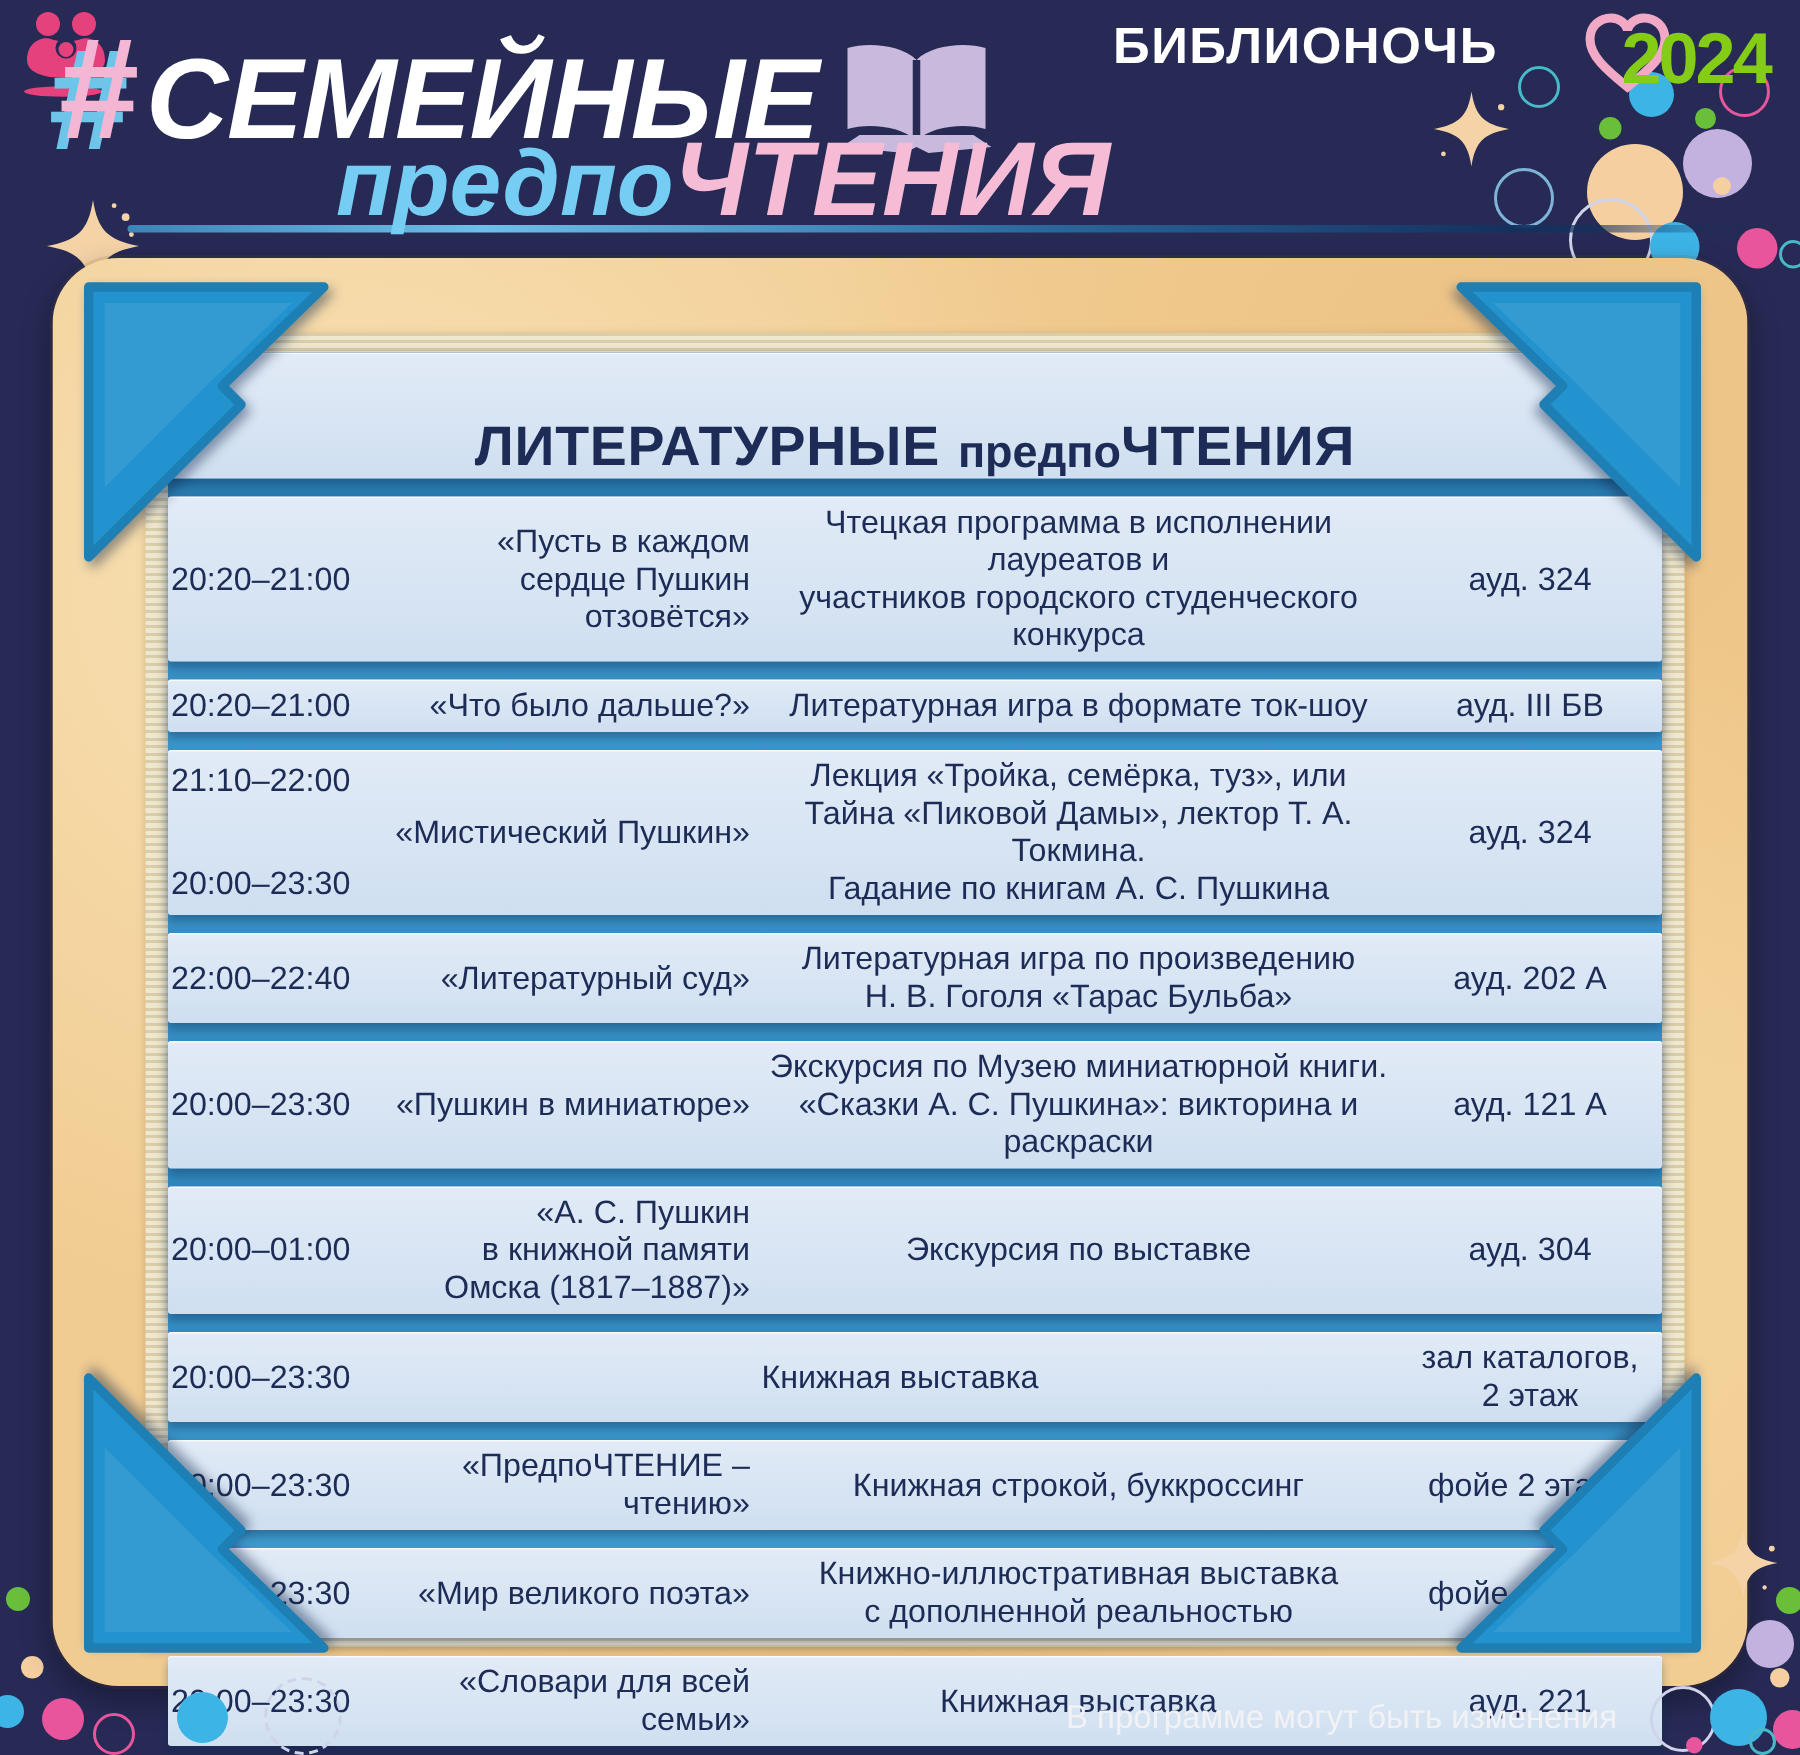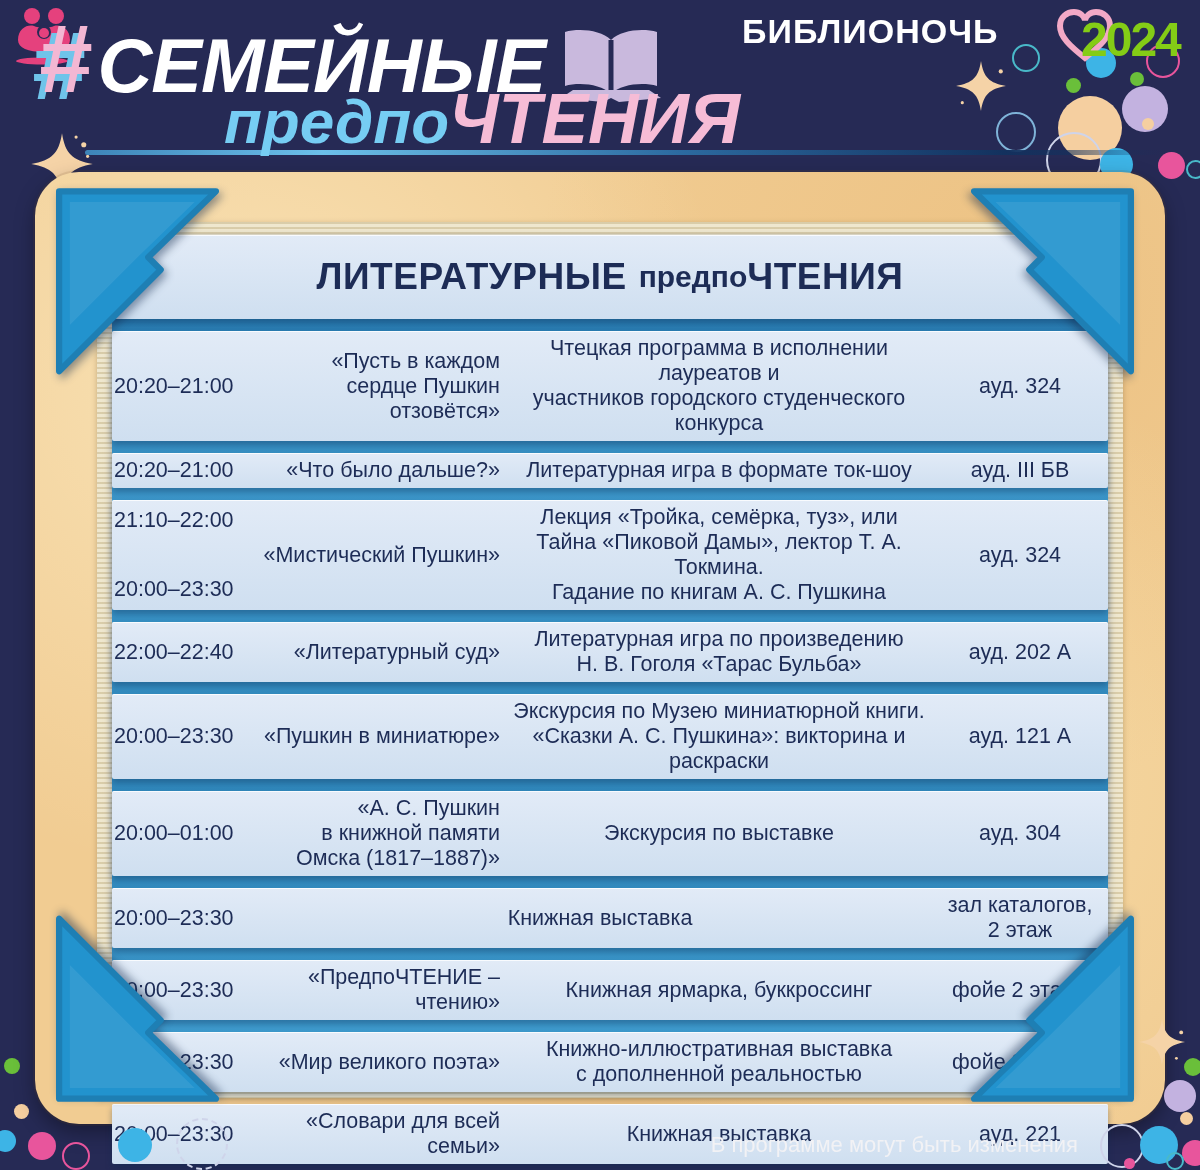--- a/index.html
+++ b/index.html
@@ -56,21 +56,21 @@
     position:absolute;left:77px;top:63px;width:996px;height:846px;
     background:linear-gradient(180deg,#1f6da3 0%,#3c96c9 30%,#2f86ba 70%,#42a0d2 100%);
     display:flex;flex-direction:column;gap:12px;padding-bottom:12px;box-sizing:border-box;
     box-shadow:0 3px 8px rgba(30,60,100,.4);
   }
   .band{
     background:linear-gradient(180deg,#e2ebf7 0%,#cfdff0 100%);
     box-shadow:inset 0 1px 0 rgba(255,255,255,.8), 0 4px 6px rgba(10,40,80,.35);
   }
   .title-band{
-    flex:0 0 84px;display:flex;align-items:center;justify-content:center;
+    flex:0 0 84px;display:flex;align-items:flex-end;justify-content:center;
     color:#1d2c56;white-space:nowrap;
   }
   .title-band .big{font-size:37px;font-weight:700;letter-spacing:.5px;}
   .title-band .small{font-size:30px;font-weight:600;margin-left:12px;}
   .row{
     display:flex;align-items:center;color:#1d2c56;
     padding:5px 0;border-radius:2px;
   }
   .cell{box-sizing:border-box;}
   .cell .ln{line-height:25px;font-size:21.5px;}
@@ -310,21 +310,21 @@
         </div>
         <div class="row band">
           <div class="cell time">
             <div class="ln">20:00–23:30</div>
           </div>
           <div class="cell title">
             <div class="ln">«ПредпоЧТЕНИЕ –</div>
             <div class="ln">чтению»</div>
           </div>
           <div class="cell desc">
-            <div class="ln">Книжная ярмарка, буккроссинг</div>
+            <div class="ln">Книжная строкой, буккроссинг</div>
           </div>
           <div class="cell room">
             <div class="ln">фойе 2 этажа</div>
           </div>
         </div>
         <div class="row band">
           <div class="cell time">
             <div class="ln">20:00–23:30</div>
           </div>
           <div class="cell title">

